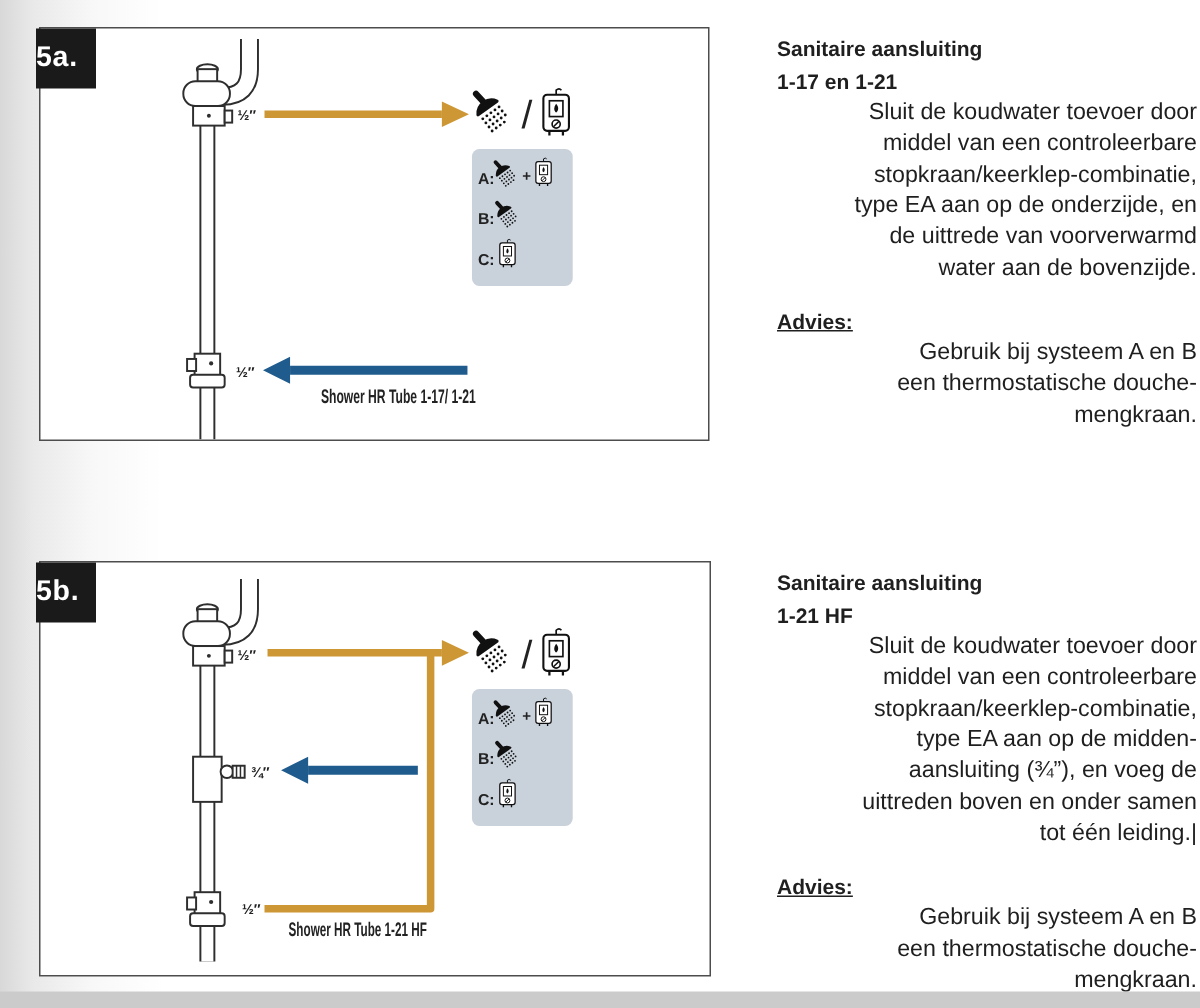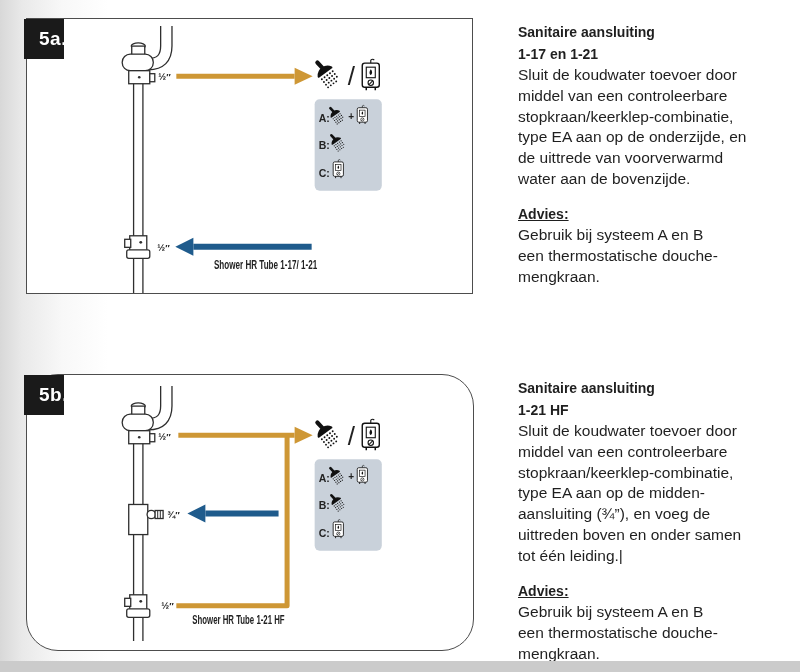--- a/index.html
+++ b/index.html
@@ -4,25 +4,25 @@
 <style>
   html,body{margin:0;padding:0;}
   .page{
     position:relative;width:800px;height:672px;overflow:hidden;
     background:linear-gradient(90deg,#d8d8d8 0px,#e9e9e9 22px,#f8f8f8 62px,#ffffff 108px);
     font-family:"Liberation Sans",sans-serif;color:#1f1f1f;
   }
   .bottom-strip{position:absolute;left:0;top:661px;width:800px;height:11px;background:#cbcbcb;}
   .panel{position:absolute;background:#fff;border:1.5px solid #4d4d4d;box-sizing:border-box;}
   #panel-a{left:26px;top:18px;width:447px;height:276px;}
-  #panel-b{left:26px;top:374px;width:448px;height:277px;border-radius:32px;}
+  #panel-b{left:26px;top:374px;width:448px;height:277px;}
   .corner-label{
     position:absolute;left:-3px;top:0;width:40px;height:40px;background:#1a1a1a;color:#fff;
     font-size:19px;font-weight:bold;display:flex;align-items:center;box-sizing:border-box;
-    padding-left:15px;letter-spacing:.5px;z-index:2;
+    padding-left:0;letter-spacing:.5px;z-index:2;
   }
   .diagram{position:absolute;left:0;top:0;width:100%;height:100%;}
   svg text{font-family:"Liberation Sans",sans-serif;}
   .size-label{font-size:9.5px;font-weight:bold;fill:#222;}
   .tube-label{font-size:13px;font-weight:bold;fill:#222;}
   .legend-label{font-size:10.5px;font-weight:bold;fill:#222;}
   .plus{font-size:10px;}
   .slash{font-size:26px;fill:#222;font-weight:400;}
   .legendbox{fill:#c9d1da;}
   .orange-line{stroke:#ce9735;fill:none;}
@@ -30,21 +30,21 @@
   .blue-line{stroke:#1f5b8c;fill:none;}
   .blue-fill{fill:#1f5b8c;}
   .pipe-dark{stroke:#2e2e2e;fill:none;}
   .pipe-white{stroke:#ffffff;fill:none;}
   .fit{fill:#fff;stroke:#2e2e2e;stroke-width:1.3;}
   .fit-dark{fill:#2e2e2e;}
   .tick{stroke:#2e2e2e;stroke-width:1;fill:none;}
   .textcol{position:absolute;left:518px;width:280px;}
   #text-a{top:22px;} #text-b{top:378px;}
   .textcol h3{margin:0;font-size:14px;line-height:21.5px;font-weight:bold;white-space:pre-line;}
-  .textcol p{margin:0;font-size:15.5px;line-height:20.8px;white-space:pre-line;}
+  .textcol p{margin:0;font-size:15.5px;line-height:20.8px;white-space:pre-line;text-align:right;}
   .advice-title{margin-top:14px !important;text-decoration:underline;}
 </style>
 </head>
 <body>
 
 <div class="page">
 
   <svg width="0" height="0" style="position:absolute">
     <defs>
       <g id="sym-shower">

